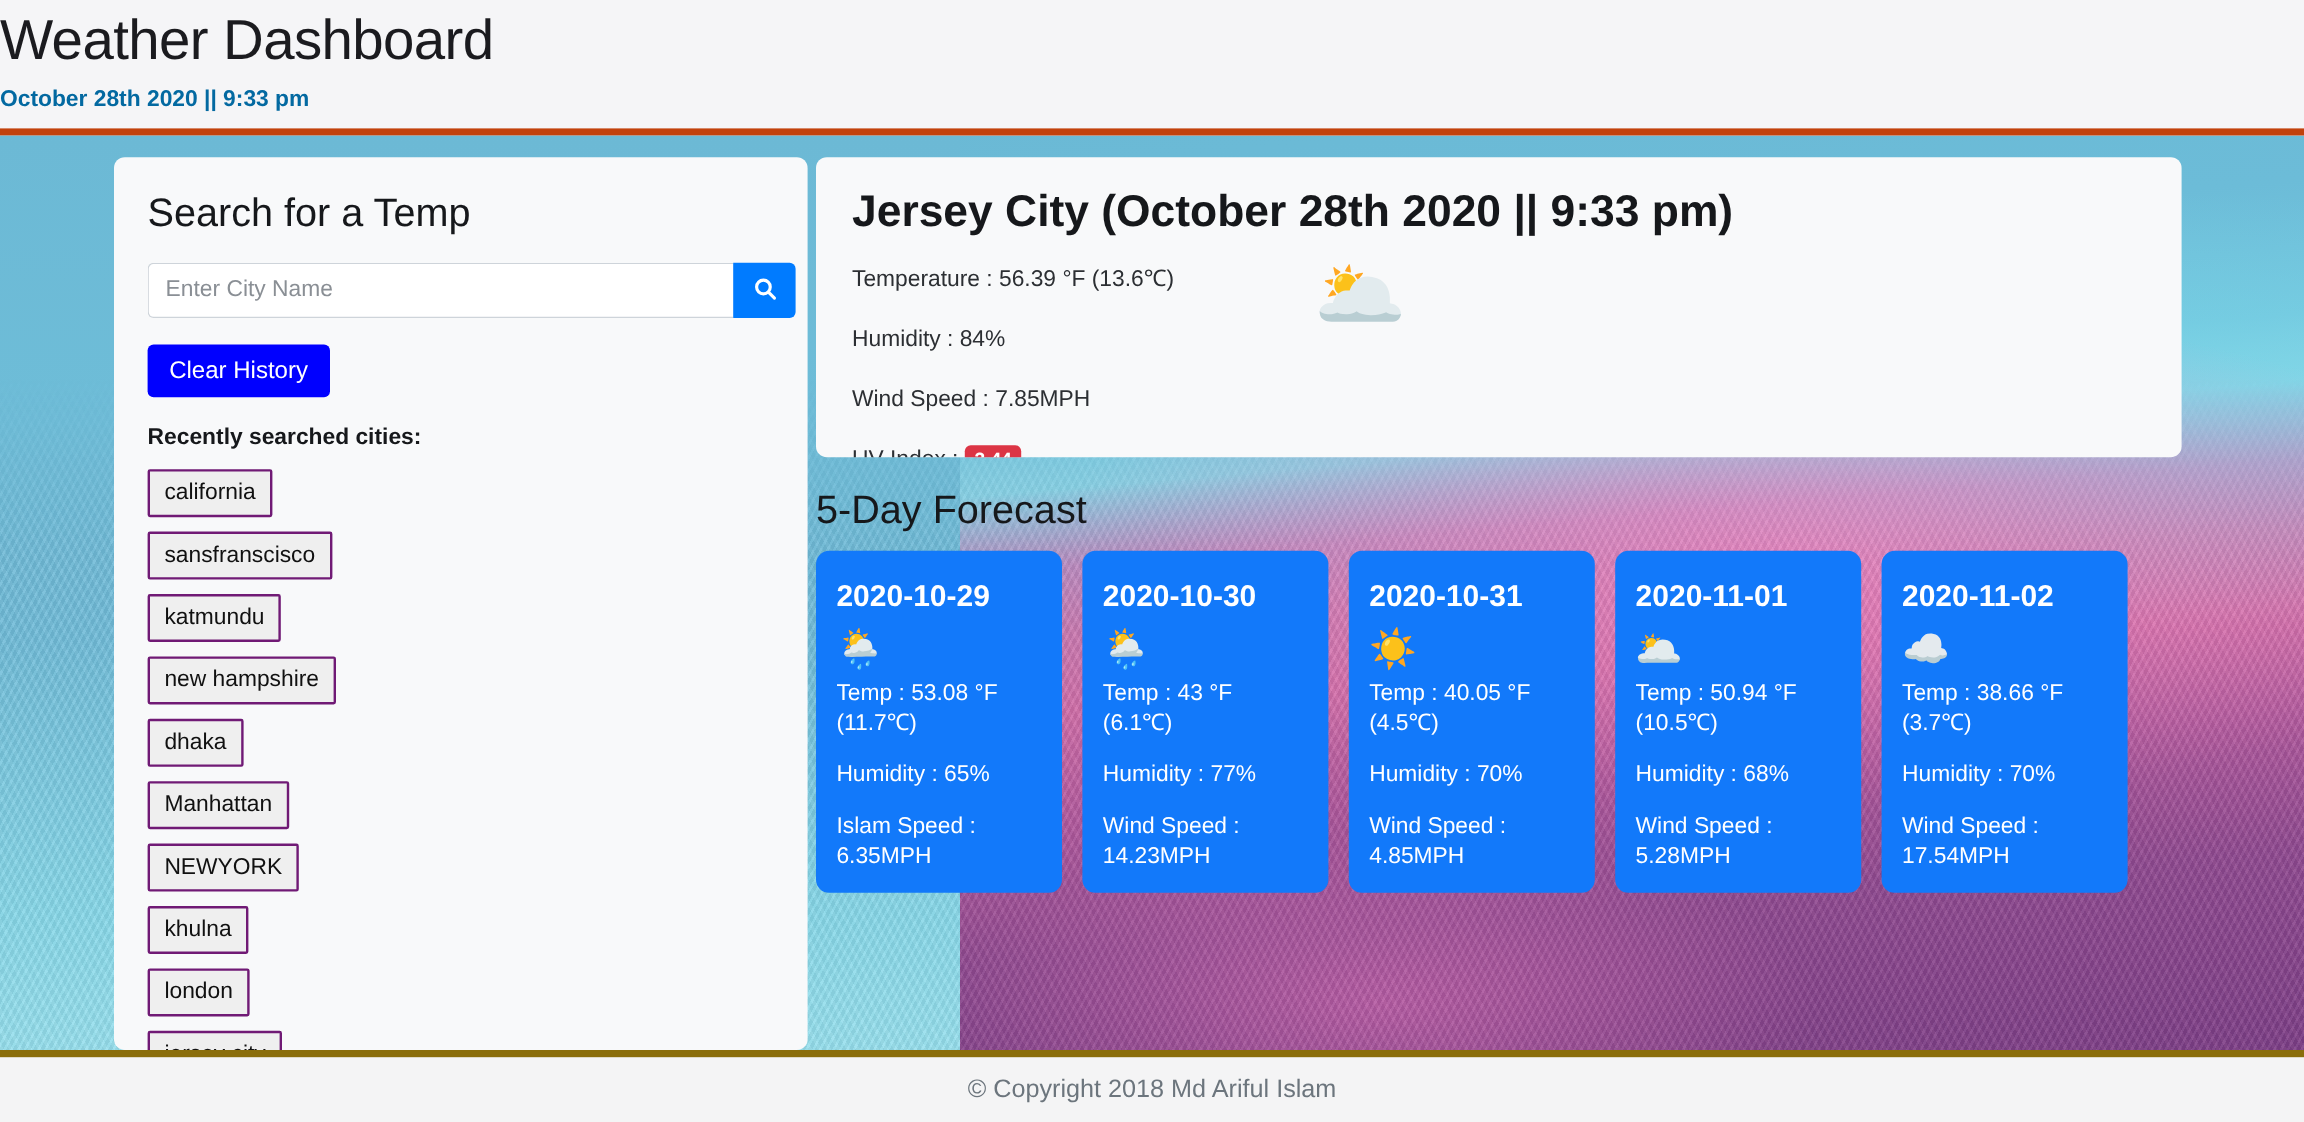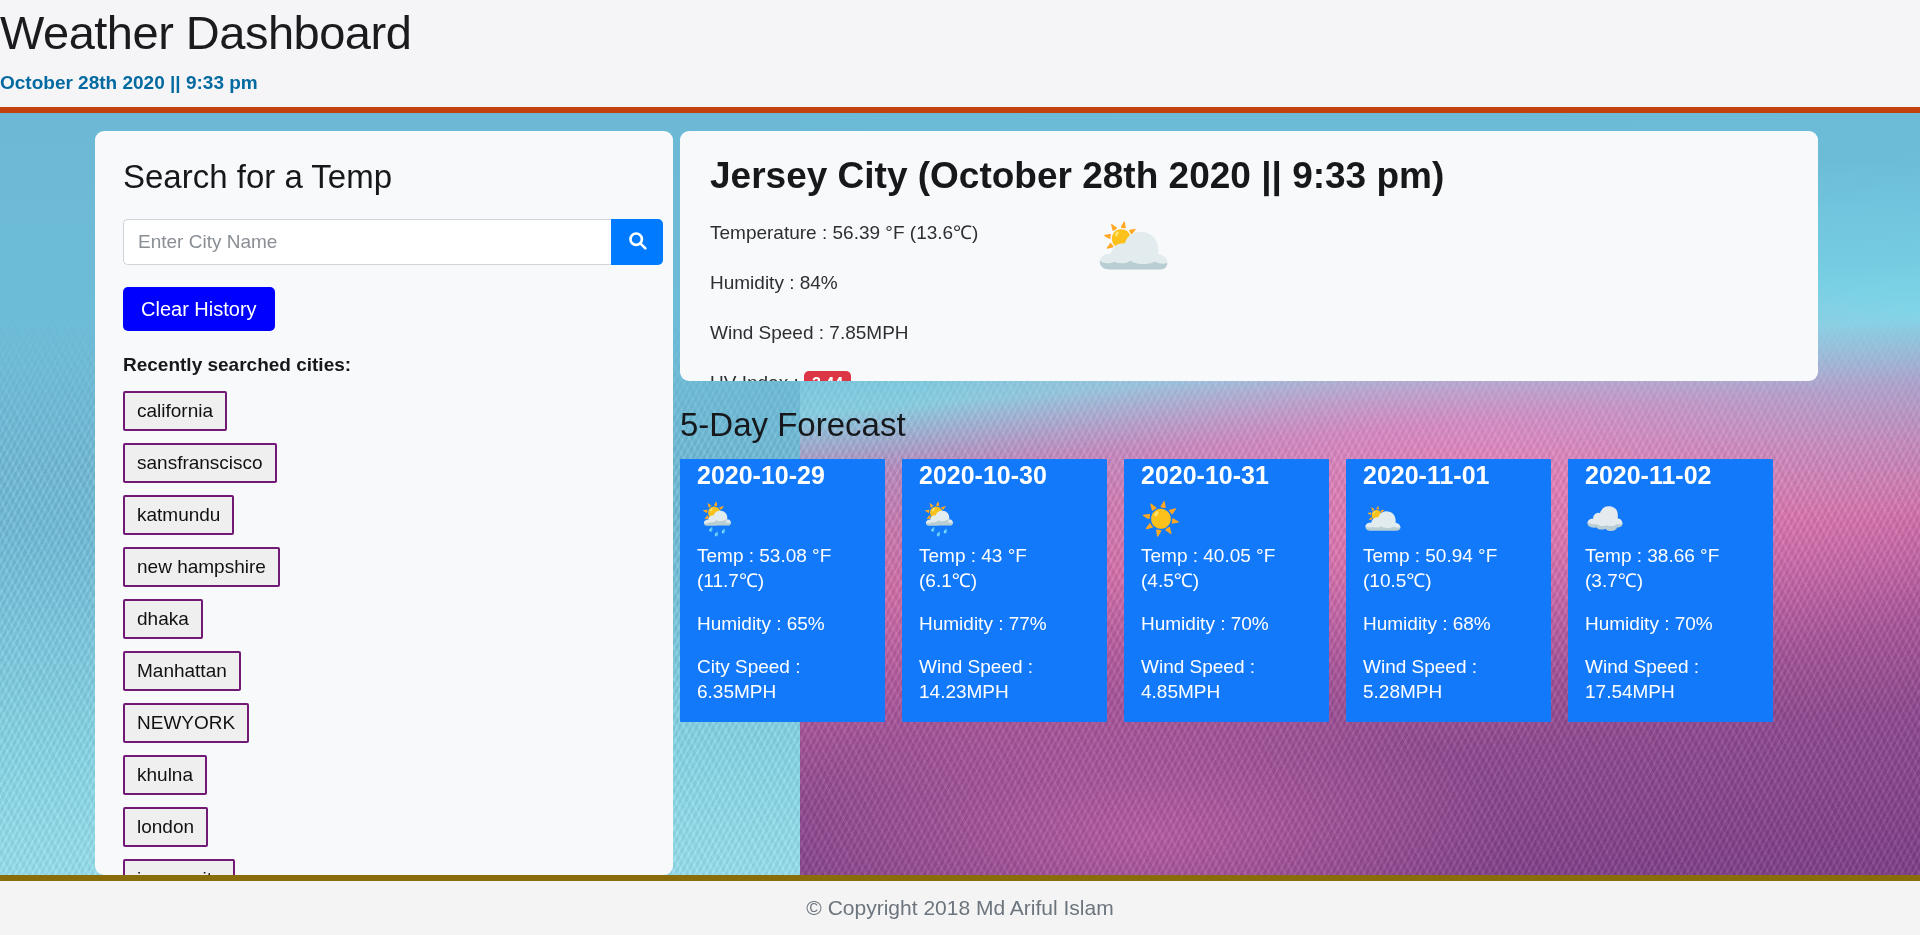--- a/index.html
+++ b/index.html
@@ -173,22 +173,22 @@
 
   .forecast-title {
     margin: 24px 0 14px 0;
     font-size: 33px; font-weight: 400; color: #16181b;
     line-height: 40px;
   }
   .forecast-row { display: flex; gap: 17px; }
   .forecast-card {
     width: 205px; min-height: 262px;
     background: #1279fa;
-    border-radius: 1px;
-    padding: 0 17px 18px 17px;
+    border-radius: 11px;
+    padding: 22px 17px 18px 17px;
     color: #fff;
   }
   .fc-date {
     margin: 0 0 6px 0;
     font-size: 25px; font-weight: bold; line-height: 32px;
   }
   .fc-icon {
     font-size: 32px; line-height: 44px;
     margin-bottom: 2px; display: block;
     user-select: none;
@@ -275,21 +275,21 @@
 
         <h2 class="forecast-title">5-Day Forecast</h2>
 
         <div class="forecast-row">
 
           <div class="forecast-card">
             <p class="fc-date">2020-10-29</p>
             <span class="fc-icon">🌦️</span>
             <p class="fc-line">Temp : 53.08 °F (11.7℃)</p>
             <p class="fc-line">Humidity : 65%</p>
-            <p class="fc-line">City Speed : 6.35MPH</p>
+            <p class="fc-line">Islam Speed : 6.35MPH</p>
           </div>
 
           <div class="forecast-card">
             <p class="fc-date">2020-10-30</p>
             <span class="fc-icon">🌦️</span>
             <p class="fc-line">Temp : 43 °F (6.1℃)</p>
             <p class="fc-line">Humidity : 77%</p>
             <p class="fc-line">Wind Speed : 14.23MPH</p>
           </div>
 

